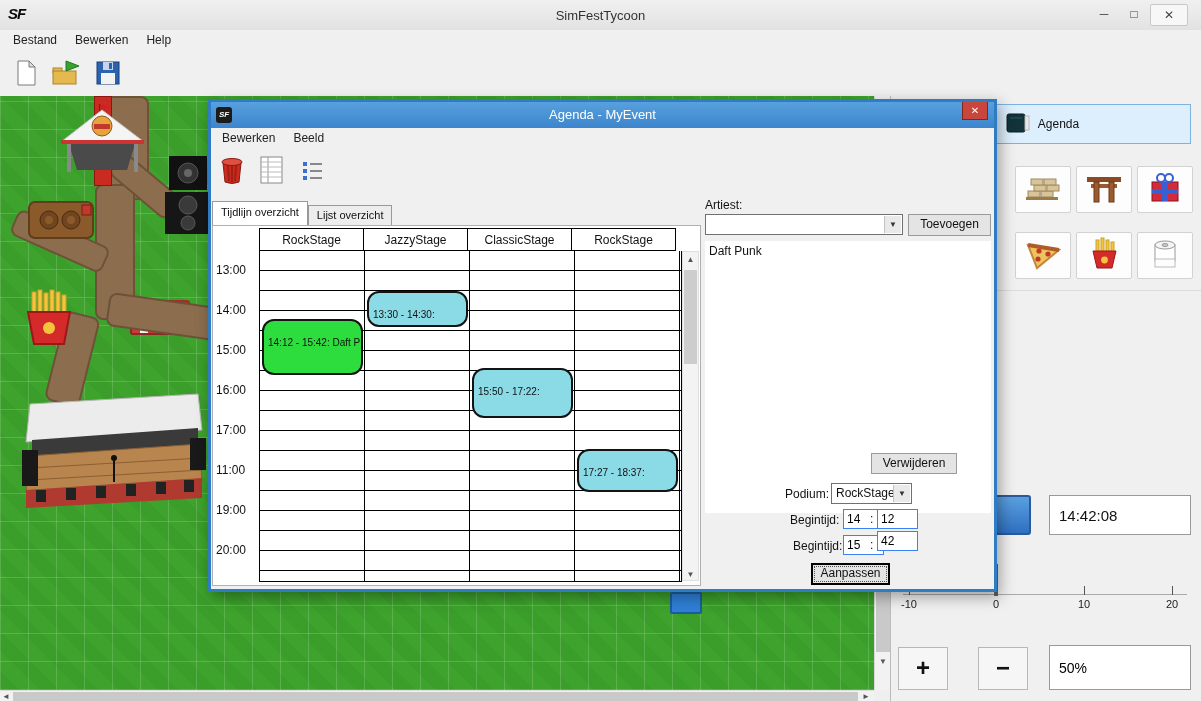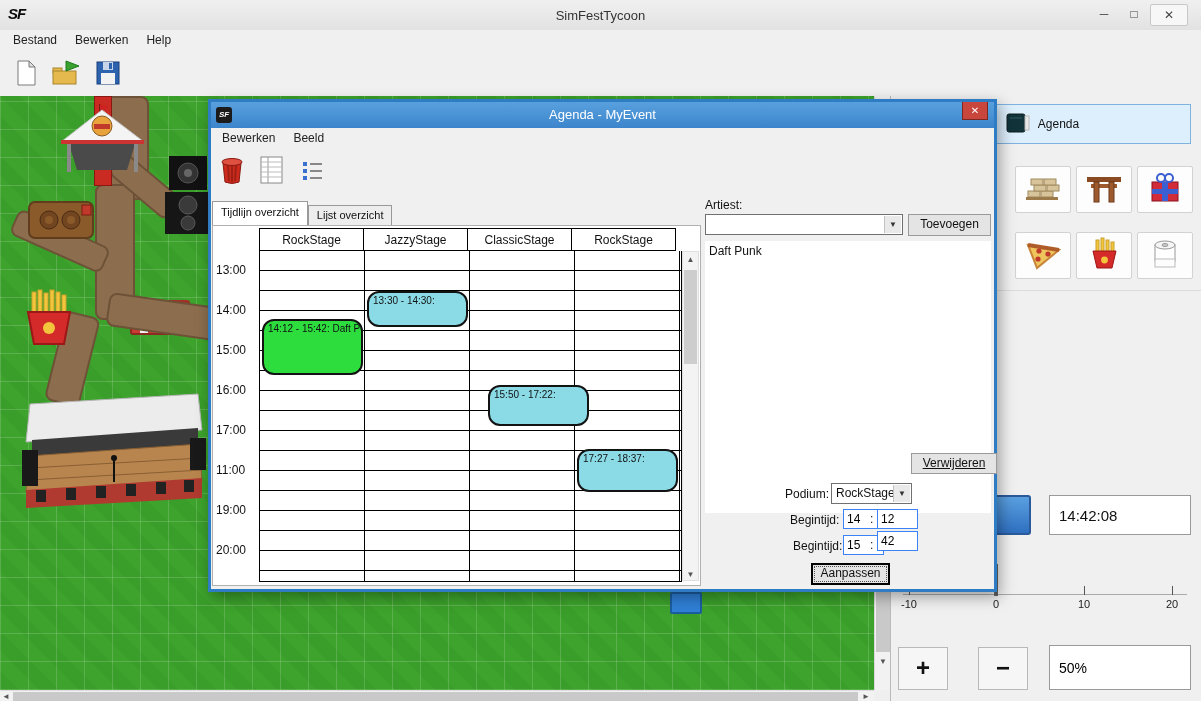--- a/index.html
+++ b/index.html
@@ -74,21 +74,21 @@
 
   #sched-panel{left:1px;top:123px;width:489px;height:361px;background:#fff;border:1px solid #b0b0b0;box-sizing:border-box;}
   #sched-header{position:absolute;left:46px;top:2px;width:421px;display:flex;}
   .colhead{flex:0 0 105px;height:23px;line-height:23px;text-align:center;background:#fff;border:1px solid #000;margin-left:-1px;box-sizing:border-box;font-size:12px;}
   .colhead:first-child{margin-left:0;}
   #time-gutter{position:absolute;left:0;top:0;width:46px;height:356px;}
   .timelabel{position:absolute;left:3px;width:42px;height:16px;line-height:16px;font-size:12px;}
   #sched-grid{position:absolute;left:46px;top:25px;width:421px;height:330px;border:1px solid #000;border-top:none;box-sizing:content-box;background-image:
       repeating-linear-gradient(90deg, transparent 0 104px, #000 104px 105px),
       repeating-linear-gradient(180deg, transparent 0 19px, #000 19px 20px);}
-  .event{position:absolute;width:101px;border:2px solid #131313;border-radius:12px;box-sizing:border-box;font-size:10px;line-height:11px;padding:2px 4px;overflow:hidden;white-space:nowrap;z-index:2;}
+  .event{position:absolute;width:101px;border:2px solid #131313;border-radius:12px;box-sizing:border-box;font-size:10px;line-height:11px;padding:16px 4px;overflow:hidden;white-space:nowrap;z-index:2;}
   #sched-scroll{position:absolute;left:469px;top:25px;width:17px;height:330px;background:#f3f3f3;border:1px solid #dfdfdf;box-sizing:border-box;}
   #sched-thumb{position:absolute;left:1px;top:18px;width:13px;height:94px;background:#cdcdcd;}
 
   .label{position:absolute;font-size:12px;}
   .combo{position:absolute;background:#fff;border:1px solid #707070;box-sizing:border-box;}
   .combo .val{display:block;padding-left:4px;line-height:18px;font-size:12px;white-space:nowrap;overflow:hidden;}
   .combo .arrow{position:absolute;right:1px;top:1px;bottom:1px;width:16px;background:#e9e9e9;border-left:1px solid #c2c2c2;font-size:8px;color:#333;text-align:center;line-height:17px;}
   .btn{position:absolute;background:#e4e4e4;border:1px solid #9a9a9a;box-sizing:border-box;font-size:12px;text-align:center;line-height:19px;}
   #artist-list{left:494px;top:139px;width:286px;height:272px;background:#fff;}
   .list-item{padding:3px 4px;font-size:12px;}
@@ -417,42 +417,42 @@
           <div class="timelabel" style="top: 116px;">15:00</div>
           <div class="timelabel" style="top: 156px;">16:00</div>
           <div class="timelabel" style="top: 196px;">17:00</div>
           <div class="timelabel" style="top: 236px;">11:00</div>
           <div class="timelabel" style="top: 276px;">19:00</div>
           <div class="timelabel" style="top: 316px;">20:00</div>
         </div>
       <div id="sched-grid">
           <div class="event" style="left: 2px; top: 68px; height: 56px; background: rgb(45, 221, 62);">14:12 - 15:42: Daft P</div>
           <div class="event" style="left: 107px; top: 40px; height: 36px; background: rgb(138, 219, 230);">13:30 - 14:30:</div>
-          <div class="event" style="left: 212px; top: 134px; height: 41px; background: rgb(138, 219, 230); margin-left: 16px;">15:50 - 17:22:</div>
+          <div class="event" style="left: 212px; top: 117px; height: 50px; background: rgb(138, 219, 230);">15:50 - 17:22:</div>
           <div class="event" style="left: 317px; top: 198px; height: 42.6667px; background: rgb(138, 219, 230);">17:27 - 18:37:</div>
         </div>
       <div id="sched-scroll">
         <div class="scr-arrow" style="top:3px;">▲</div>
         <div id="sched-thumb"></div>
         <div class="scr-arrow" style="top:318px;">▼</div>
       </div>
     </div>
 
     <div class="label" style="left:494px;top:96px;">Artiest:</div>
     <div class="combo" style="left:494px;top:112px;width:198px;height:21px;">
       <span class="val"></span>
       <span class="arrow">▼</span>
     </div>
     <div class="btn" style="left:697px;top:112px;width:83px;height:22px;">Toevoegen</div>
 
     <div id="artist-list" class="abs">
       <div class="list-item">Daft Punk</div>
     </div>
 
-    <div class="btn" style="left:700px;top:351px;width:86px;height:21px;text-decoration:underline;">Verwijderen</div>
+    <div class="btn" style="left:660px;top:351px;width:86px;height:21px;">Verwijderen</div>
 
     <div class="label" style="left:574px;top:385px;">Podium:</div>
     <div class="combo" style="left:620px;top:381px;width:81px;height:21px;">
       <span class="val">RockStage</span>
       <span class="arrow">▼</span>
     </div>
 
     <div class="label" style="left:579px;top:411px;">Begintijd:</div>
     <input class="time-input" style="left: 632px; top: 407px;" value="14">
     <div class="label" style="left:659px;top:410px;">:</div>

